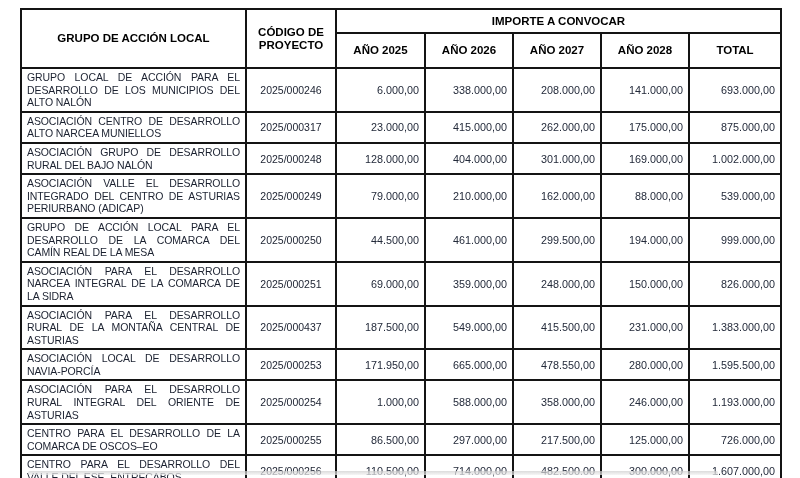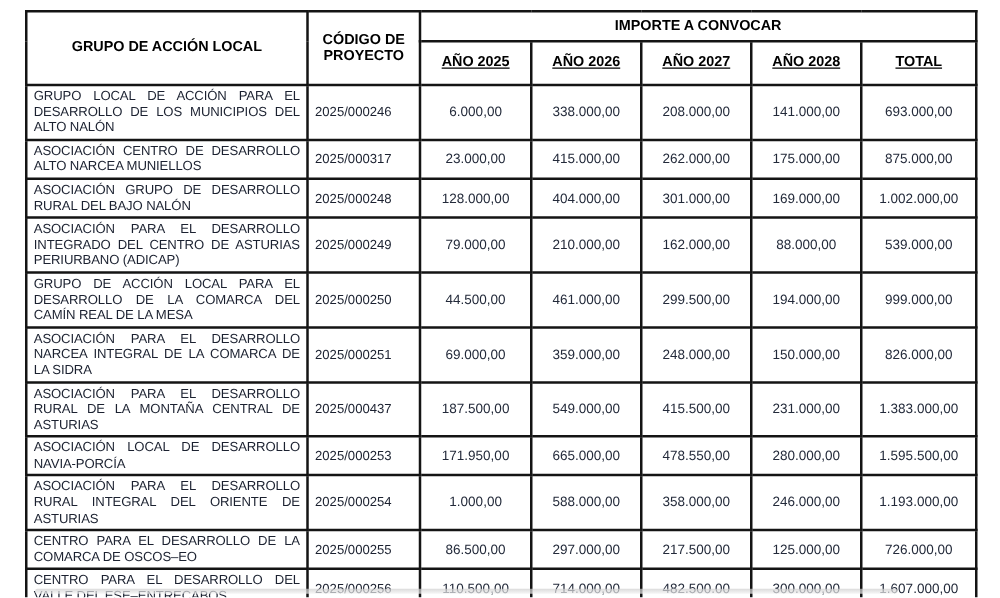--- a/index.html
+++ b/index.html
@@ -39,44 +39,44 @@
   th.hdr {
     font-size: 11.5px;
     line-height: 13px;
     font-weight: bold;
     color: #000;
     text-align: center;
     vertical-align: middle;
     padding: 3px 4px;
   }
   th.hdr-years { height: 24px; margin-top: 16px; }
-  th.hdr-year  { height: 35px; text-decoration: underline; }
+  th.hdr-year  { height: 35px; }
 
   td.name {
     font-size: 10.5px;
     line-height: 12.6px;
     color: #1b2130;
     text-align: justify;
     text-align-last: left;
     vertical-align: middle;
     padding: 2px 5px 2px 6px;
     letter-spacing: -0.1px;
     margin-top: 18px;
   }
   td.code {
     font-size: 10.5px;
     color: #1b2130;
-    text-align: left;
+    text-align: center;
     vertical-align: middle;
     white-space: nowrap;
   }
   td.num {
     font-size: 10.8px;
     color: #232a3a;
-    text-align: center;
+    text-align: right;
     vertical-align: middle;
     padding-right: 7px;
     white-space: nowrap;
     margin-left: 41px;
   }
   tr.total-row td {
     font-weight: bold;
     color: #000;
     font-size: 11.3px;
     height: 20px;
@@ -147,21 +147,21 @@
       <tr>
         <td class="name">ASOCIACIÓN GRUPO DE DESARROLLO RURAL DEL BAJO NALÓN</td>
         <td class="code">2025/000248</td>
         <td class="num">128.000,00</td>
         <td class="num">404.000,00</td>
         <td class="num">301.000,00</td>
         <td class="num">169.000,00</td>
         <td class="num">1.002.000,00</td>
       </tr>
       <tr>
-        <td class="name">ASOCIACIÓN PARA EL DESARROLLO INTEGRADO DEL CENTRO DE ASTURIAS PERIURBANO (ADICAP)</td>
+        <td class="name">ASOCIACIÓN VALLE EL DESARROLLO INTEGRADO DEL CENTRO DE ASTURIAS PERIURBANO (ADICAP)</td>
         <td class="code">2025/000249</td>
         <td class="num">79.000,00</td>
         <td class="num">210.000,00</td>
         <td class="num">162.000,00</td>
         <td class="num">88.000,00</td>
         <td class="num">539.000,00</td>
       </tr>
       <tr>
         <td class="name">GRUPO DE ACCIÓN LOCAL PARA EL DESARROLLO DE LA COMARCA DEL CAMÍN REAL DE LA MESA</td>
         <td class="code">2025/000250</td>

